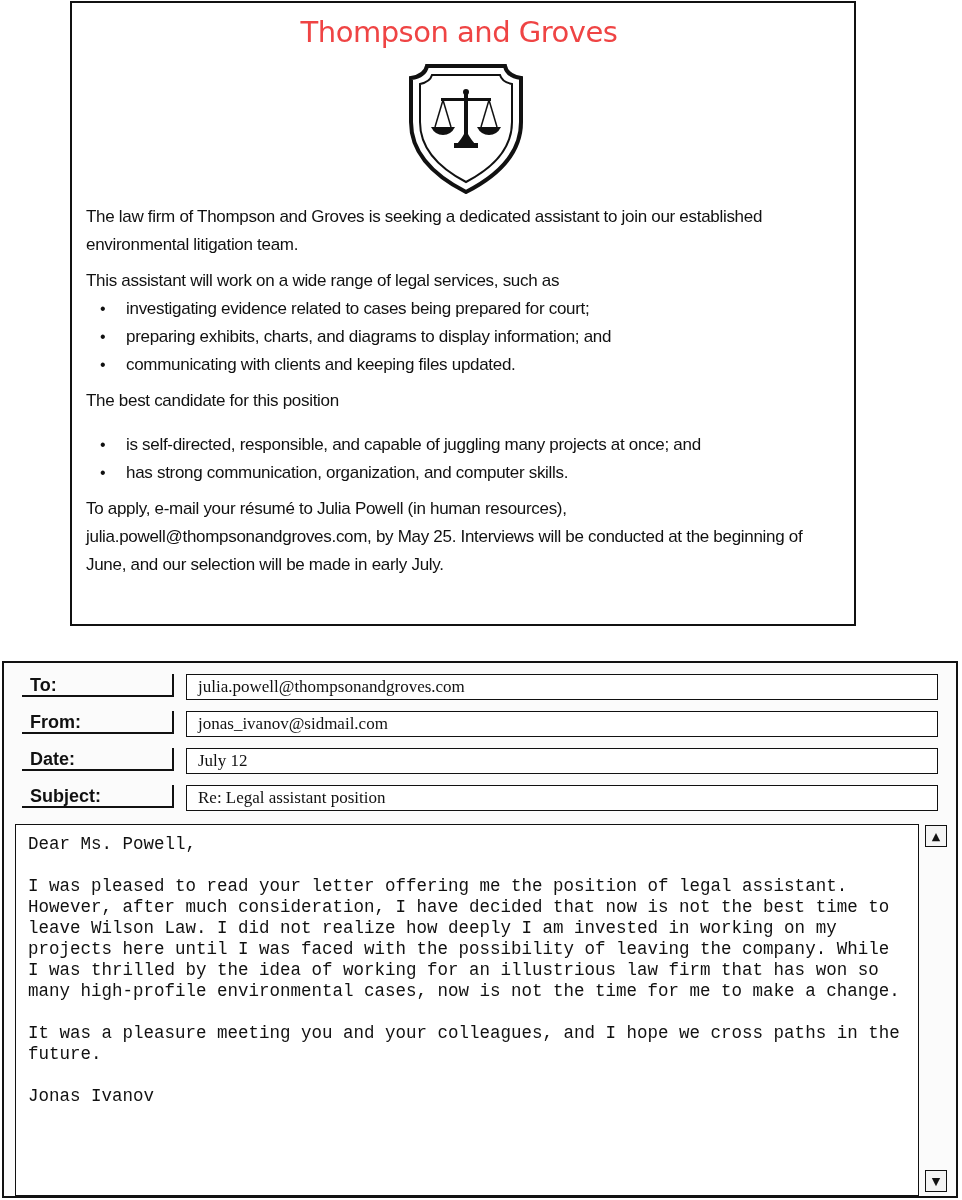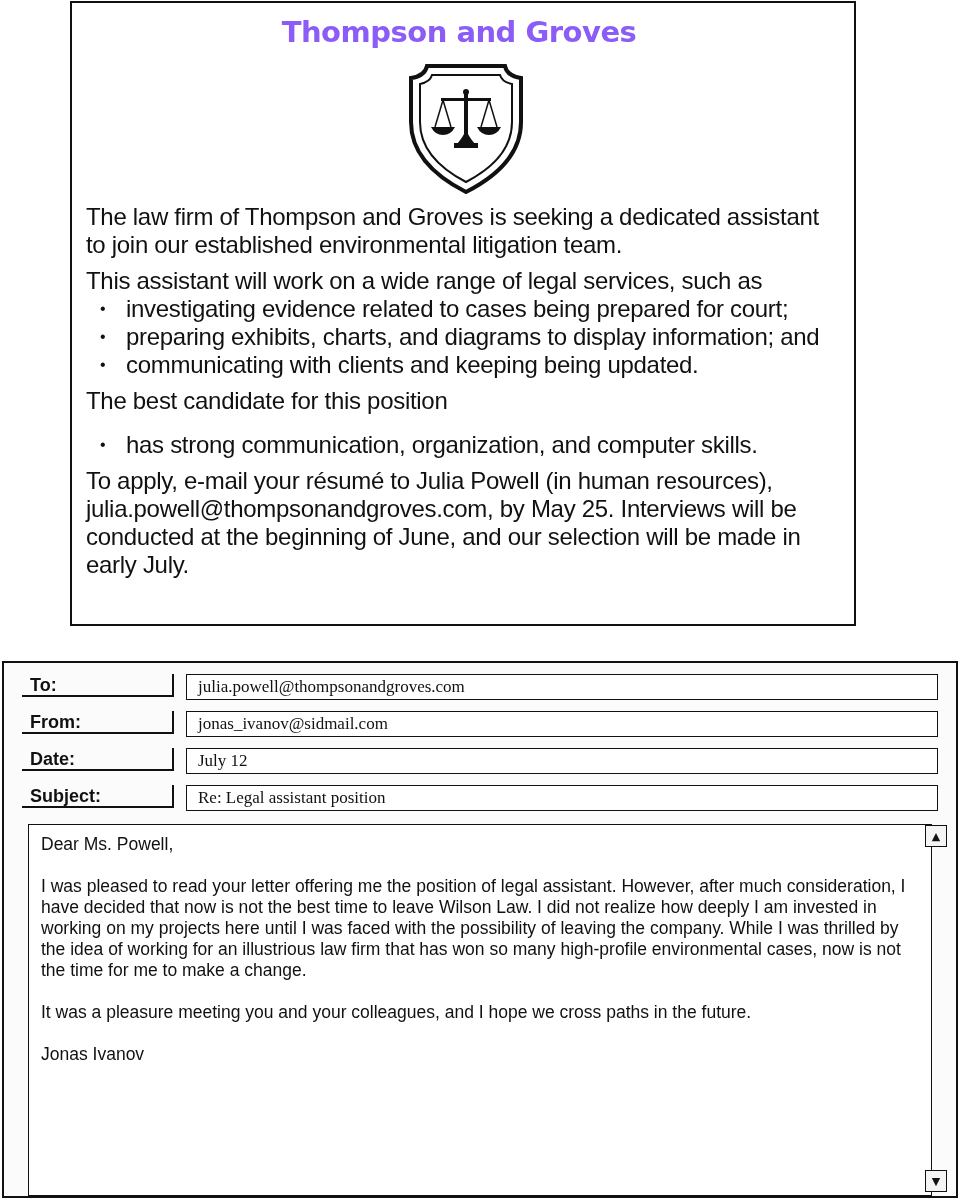--- a/index.html
+++ b/index.html
@@ -6,29 +6,29 @@
     body {
       width: 962px; height: 1200px; position: relative; background: #ffffff;
       overflow: hidden; color: #111;
     }
     .ad-box {
       position: absolute; left: 70px; top: 1px; width: 786px; height: 625px;
       border: 2px solid #111; box-sizing: border-box; background: #fff;
     }
     .ad-title {
       position: absolute; left: 0; right: 8px; top: 12px; text-align: center;
-      font-family: "DejaVu Sans", sans-serif; font-weight: bold; font-size: 29px;
-      letter-spacing: -0.5px; color: #8b5cf6;
+      font-family: "DejaVu Sans", sans-serif; font-weight: normal; font-size: 29px;
+      letter-spacing: -0.5px; color: #ef4444;
     }
     .shield {
       position: absolute; left: 335px; top: 61px; width: 118px; height: 130px;
     }
     .ad-body {
       position: absolute; left: 14px; right: 14px; top: 200px;
-      font-family: "Liberation Sans", sans-serif; font-size: 24px; line-height: 28px;
+      font-family: "Liberation Sans", sans-serif; font-size: 17px; line-height: 28px;
       color: #111; letter-spacing: -0.3px;
     }
     .ad-body p { margin: 0 0 8px 0; }
     .ad-body ul { margin: 0 0 8px 0; padding: 0 0 0 40px; list-style: none; }
     .ad-body li { position: relative; }
     .ad-body li::before {
       content: "\2022"; position: absolute; left: -26px; top: 0; font-size: 16px;
     }
 
     .email-box {
@@ -42,23 +42,23 @@
       font-family: "Liberation Sans", sans-serif; font-weight: bold; font-size: 18px;
       line-height: 22px; padding-left: 8px; color: #111;
     }
     .hdr-field {
       position: absolute; left: 164px; top: 0; width: 752px; height: 26px;
       border: 1.5px solid #111; box-sizing: border-box; background: #fff;
       font-family: "Liberation Serif", serif; font-size: 17px; line-height: 23px;
       padding-left: 11px; color: #111;
     }
     .msg-area {
-      position: absolute; left: 24px; top: 161px; width: 904px; height: 372px;
+      position: absolute; left: 11px; top: 161px; width: 904px; height: 372px;
       border: 1.5px solid #111; box-sizing: border-box; background: #fff;
-      font-family: Liberation Sans, sans-serif; font-size: 17.5px; line-height: 21px;
+      font-family: Liberation Mono, monospace; font-size: 17.5px; line-height: 21px;
       color: #111; padding: 9px 12px 0 12px;
     }
     .msg-area p { margin: 0 0 21px 0; }
     .scroll-btn {
       position: absolute; width: 22px; height: 22px; border: 1.5px solid #111;
       box-sizing: border-box; background: #f4f4f4; display: flex; align-items: center;
       justify-content: center; font-size: 11px; line-height: 1; color: #111;
       font-family: "DejaVu Sans", sans-serif;
     }
     .scroll-up { left: 921px; top: 162px; }
@@ -85,24 +85,25 @@
     <path d="M50 80 Q55 74 57 70 H61 Q63 74 68 80 Z" fill="#111"></path>
     <rect x="47" y="79" width="24" height="5" fill="#111"></rect>
   </svg>
 
   <div class="ad-body">
     <p>The law firm of Thompson and Groves is seeking a dedicated assistant to join our established environmental litigation team.</p>
     <p style="margin-bottom:0">This assistant will work on a wide range of legal services, such as</p>
     <ul>
       <li>investigating evidence related to cases being prepared for court;</li>
       <li>preparing exhibits, charts, and diagrams to display information; and</li>
-      <li>communicating with clients and keeping being updated.</li>
+      <li>communicating with clients and keeping files updated.</li>
     </ul>
     <p style="margin-bottom:16px">The best candidate for this position</p>
     <ul style="padding-right:120px">
+      <li>is self-directed, responsible, and capable of juggling many projects at once; and</li>
       <li style="margin-right:-120px">has strong communication, organization, and computer skills.</li>
     </ul>
     <p style="padding-right:20px">To apply, e-mail your résumé to Julia Powell (in human resources), julia.powell@thompsonandgroves.com, by May 25. Interviews will be conducted at the beginning of June, and our selection will be made in early July.</p>
   </div>
 </div>
 
 <div class="email-box">
   <div class="hdr-row" style="top:48px">
     <div class="hdr-label">From:</div>
     <div class="hdr-field">jonas_ivanov@sidmail.com</div>

